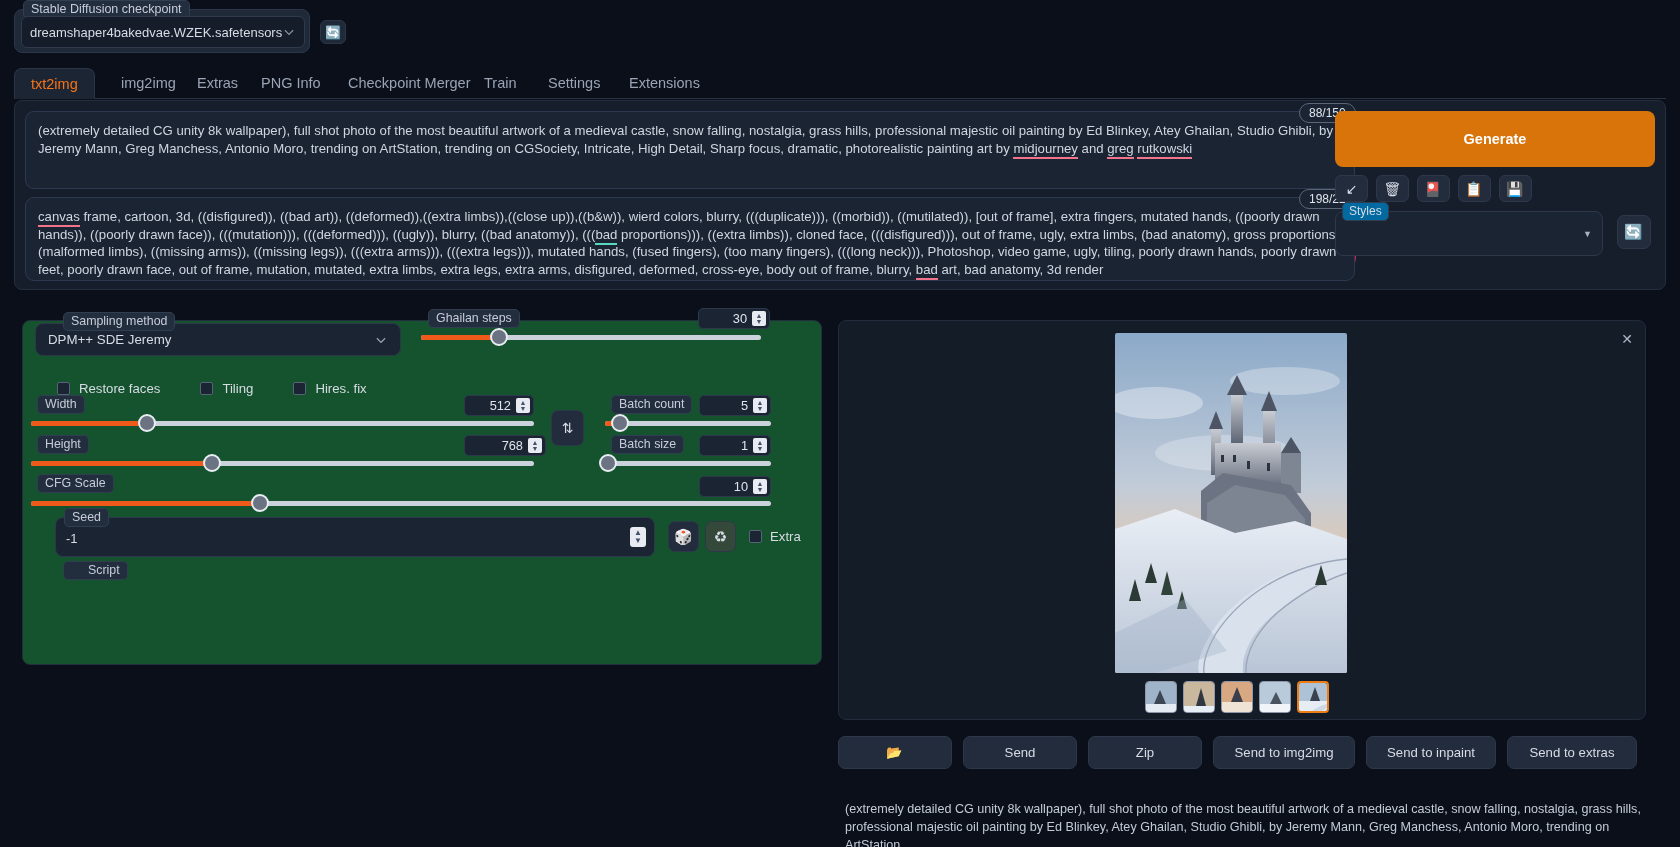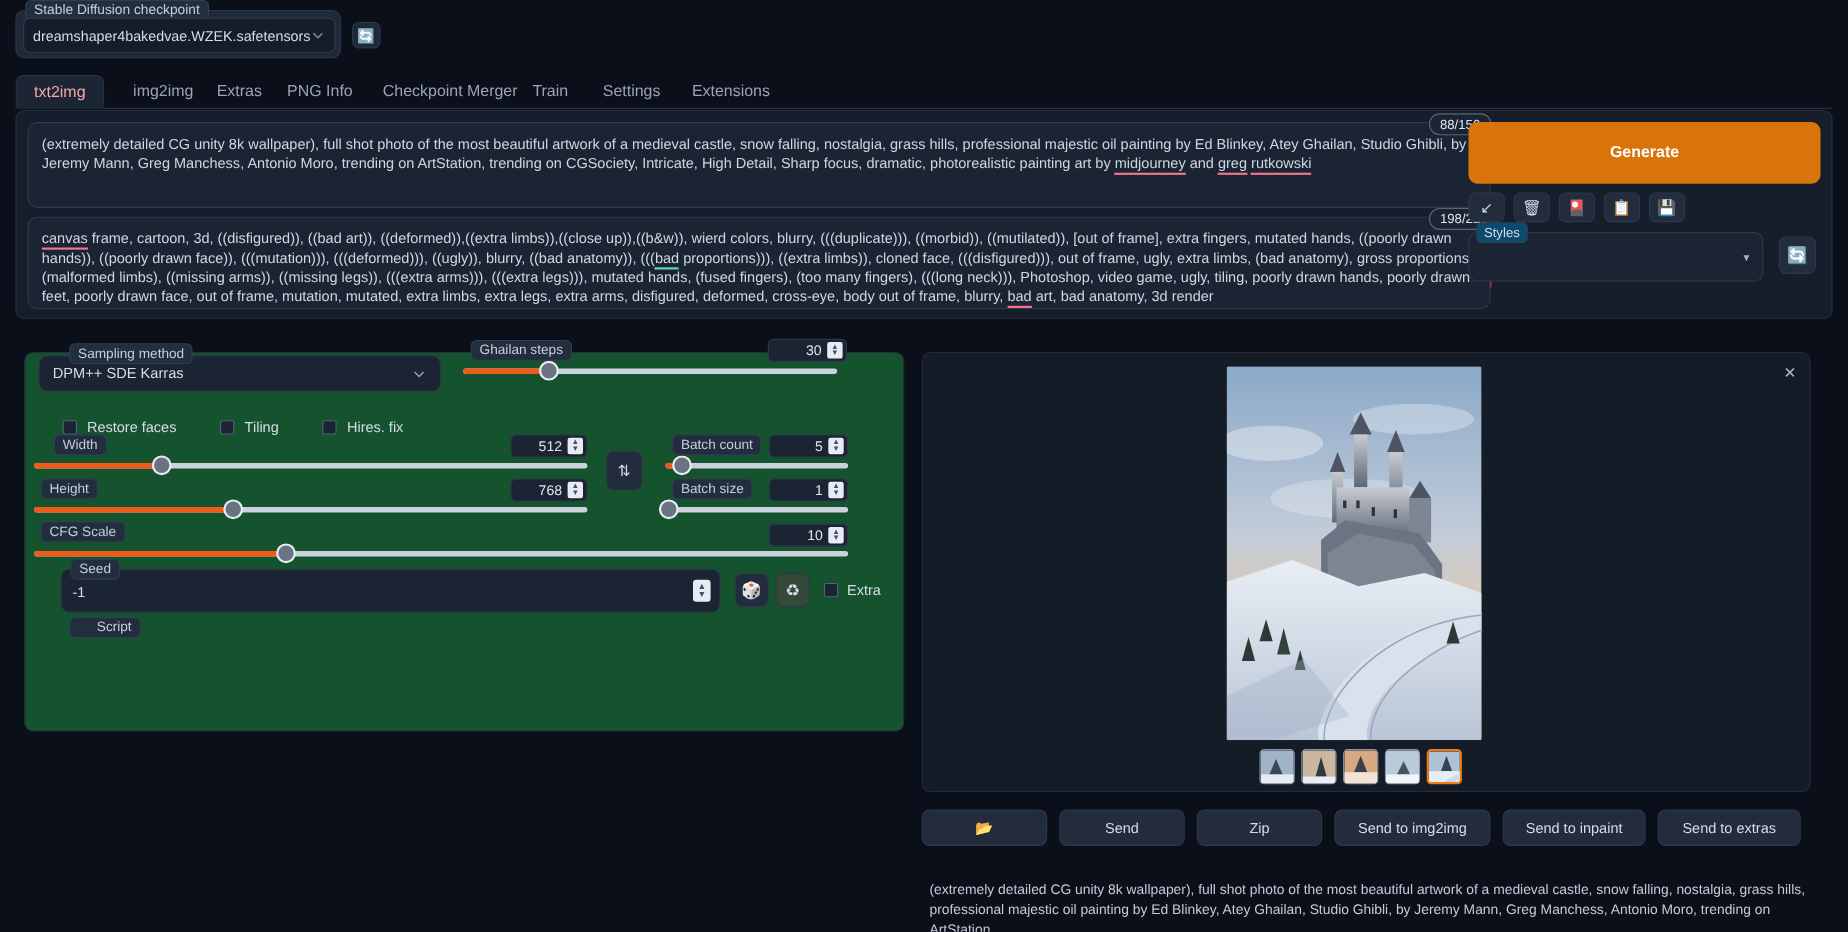--- a/index.html
+++ b/index.html
@@ -28,21 +28,21 @@
   .ckpt-refresh { position:absolute; left:320px; top:20px; width:26px; height:24px;
     background:#1f2938; border:1px solid #2b3749; border-radius:6px;
     display:flex; align-items:center; justify-content:center; font-size:13px; }
 
   
   .tabs { position:absolute; left:14px; top:68px; width:1652px; height:31px;
     border-bottom:1px solid #2a3purple; }
   .tabs { border-bottom:1px solid #2a3445; }
   .tab { position:absolute; top:0; height:31px; line-height:31px; padding:0 16px;
     font-size:14.5px; color:#9aa4b4; white-space:nowrap; }
-  .tab.active { background:#1b2534; color:#fca5a5; border:1px solid #2a3445;
+  .tab.active { background:#1b2534; color:#f97316; border:1px solid #2a3445;
     border-bottom:1px solid #1b2534; border-radius:8px 8px 0 0; }
 
   
   .promptpanel { position:absolute; left:14px; top:100px; width:1652px; height:190px;
     background:#161e2b; border:1px solid #232e3f; border-radius:8px; }
   .prompt-box { position:absolute; left:10px; width:1330px;
     background:#1b2433; border:1px solid #2d3950; border-radius:9px;
     padding:10px 12px; font-size:13.2px; line-height:17.5px; color:#cfd6e1; }
   #prompt-pos { top:10px; height:78px; }
   #prompt-neg { top:96px; height:84px; }
@@ -66,21 +66,21 @@
   
   .gen-btn { position:absolute; left:1320px; top:10px; width:320px; height:56px;
     background:#d9740a; border:none; border-radius:8px; color:#fff;
     font-size:14.5px; font-weight:bold; }
   .iconbtn-row { position:absolute; left:1320px; top:74px; display:flex; gap:8px; }
   .iconbtn { width:33px; height:27px; background:#222c3c; border:1px solid #2d384a;
     border-radius:6px; display:flex; align-items:center; justify-content:center;
     font-size:14px; }
   .styles-wrap { position:absolute; left:1320px; top:110px; width:268px; height:45px;
     background:#1b2433; border:1px solid #2d384a; border-radius:8px; }
-  .styles-label { position:absolute; left:6px; top:-10px; background:#0c4a6e;
+  .styles-label { position:absolute; left:6px; top:-10px; background:#0369a1;
     border:1px solid #313d50; border-radius:5px; padding:1px 6px 2px; font-size:12px; }
   .styles-caret { position:absolute; right:10px; top:17px; font-size:9px; color:#aab3c1; }
   .styles-refresh { position:absolute; left:1602px; top:114px; width:34px; height:34px;
     background:#222c3c; border:1px solid #2d384a; border-radius:7px;
     display:flex; align-items:center; justify-content:center; font-size:15px; }
 
   
   .settings { position:absolute; left:22px; top:320px; width:800px; height:345px;
     background:#14532d; border:1px solid #232e3f; border-radius:8px; }
   .field-label { position:absolute; background:#222d3e; border:1px solid #313d50;
@@ -216,21 +216,21 @@
   </div>
   <div class="styles-refresh">
     <span>🔄</span>
   </div>
 </div>
 
 <div class="settings">
 
   <div class="field-label" style="left:40px; top:-9px;">Sampling method</div>
   <div class="select-box" style="left:12px; top:2px; width:366px; height:33px;">
-    <span>DPM++ SDE Karras</span>
+    <span>DPM++ SDE Jeremy</span>
     <svg class="select-caret" style="width:14px;height:14px;" viewBox="0 0 24 24" fill="none" stroke="#9aa4b4" stroke-width="2.2">
         <path d="M5 9l7 7 7-7"></path>
       </svg>
   </div>
 
   <div class="field-label" style="left:405px; top:-12px;">Ghailan steps</div>
   <div class="numbox" style="left:675px; top:-13px; width:72px;">
     <span>30</span>
     <span class="spin">▲<br>▼</span>
   </div>
@@ -243,32 +243,32 @@
     <span class="chk"></span>
     <span>Restore faces</span>
     <span class="chk-gap"></span>
     <span class="chk"></span>
     <span>Tiling</span>
     <span class="chk-gap"></span>
     <span class="chk"></span>
     <span>Hires. fix</span>
   </div>
 
-  <div class="field-label" style="left:14px; top:74px;margin-left:12px;">Width</div>
+  <div class="field-label" style="left:14px; top:74px;">Width</div>
   <div class="numbox" style="left:441px; top:74px; width:70px;">
     <span>512</span>
     <span class="spin">▲<br>▼</span>
   </div>
   <div class="slider" style="left:8px; top:100px; width:503px;">
     <div class="fill" style="width:23%;"></div>
     <div class="knob" style="left:calc(23% - 9px);"></div>
   </div>
 
   <div class="field-label" style="left:14px; top:114px;">Height</div>
-  <div class="numbox" style="left:441px; top:114px; width:70px;">
+  <div class="numbox" style="left:441px; top:114px; width:82px;">
     <span>768</span>
     <span class="spin">▲<br>▼</span>
   </div>
   <div class="slider" style="left:8px; top:140px; width:503px;">
     <div class="fill" style="width:36%;"></div>
     <div class="knob" style="left:calc(36% - 9px);"></div>
   </div>
 
   <div class="swap-btn">
     <span>⇅</span>

